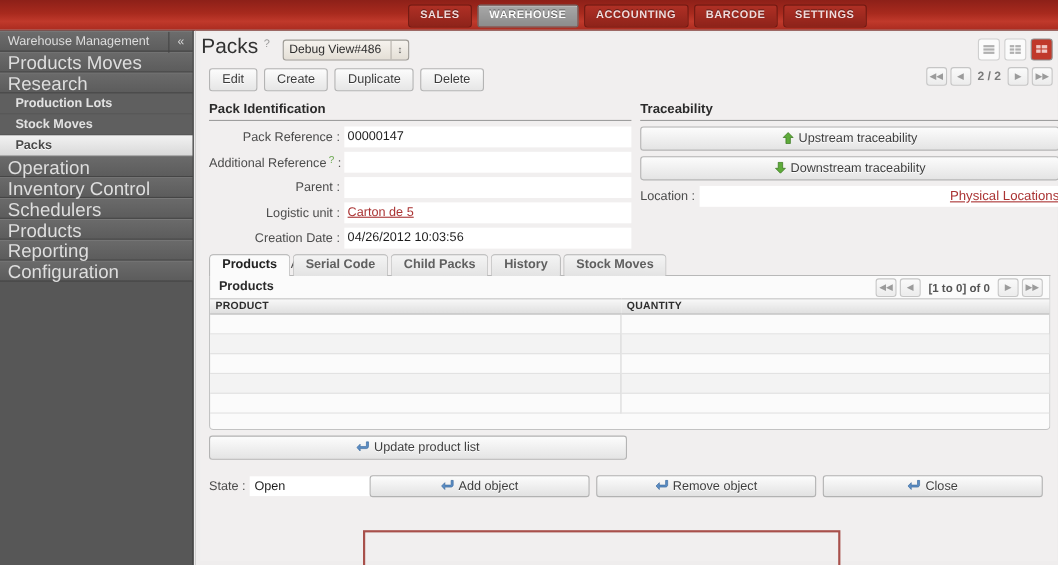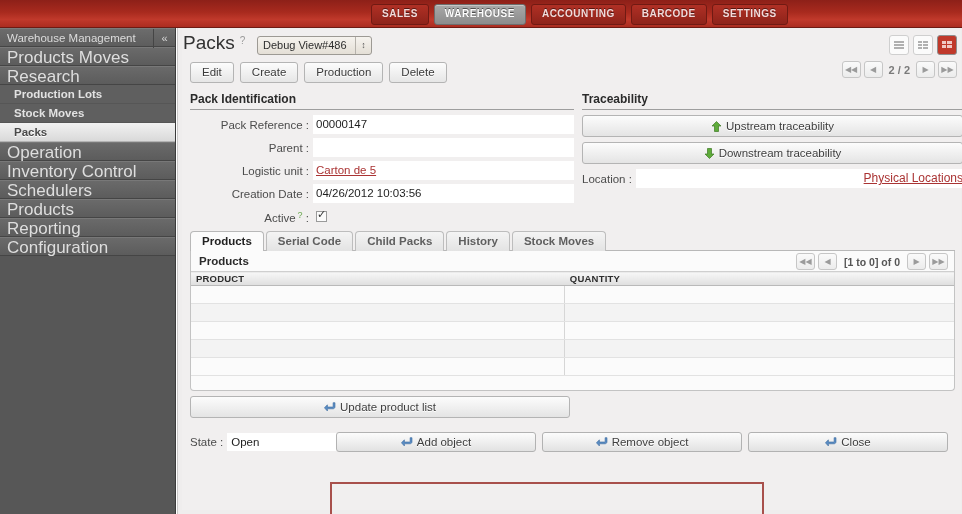--- a/index.html
+++ b/index.html
@@ -376,21 +376,21 @@
               <rect x="6" y="6" width="5" height="3" fill="#f0c8c4"></rect>
             </svg>
       </div>
     </div>
   </div>
 
   <div class="btnrow">
     <div class="bgroup">
       <div class="btn">Edit</div>
       <div class="btn">Create</div>
-      <div class="btn">Production</div>
+      <div class="btn">Duplicate</div>
       <div class="btn">Delete</div>
     </div>
     <div class="pager">
       <div class="pbtn">◀◀</div>
       <div class="pbtn">◀</div>
       <div class="pcount">2 / 2</div>
       <div class="pbtn">▶</div>
       <div class="pbtn">▶▶</div>
     </div>
   </div>
@@ -398,20 +398,24 @@
   <div class="forms">
 
     <div class="col-left">
       <div class="grp-title">Pack Identification</div>
 
       <div class="frow">
         <div class="flabel"><span>Pack Reference</span> :</div>
         <div class="fval">00000147</div>
       </div>
 
+      <div class="frow">
+        <div class="flabel"><span>Additional Reference</span><span class="hq">?</span> :</div>
+        <div class="fval"></div>
+      </div>
 
       <div class="frow">
         <div class="flabel"><span>Parent</span> :</div>
         <div class="fval"></div>
       </div>
 
       <div class="frow">
         <div class="flabel"><span>Logistic unit</span> :</div>
         <div class="fval"><span class="link">Carton de 5</span></div>
       </div>

